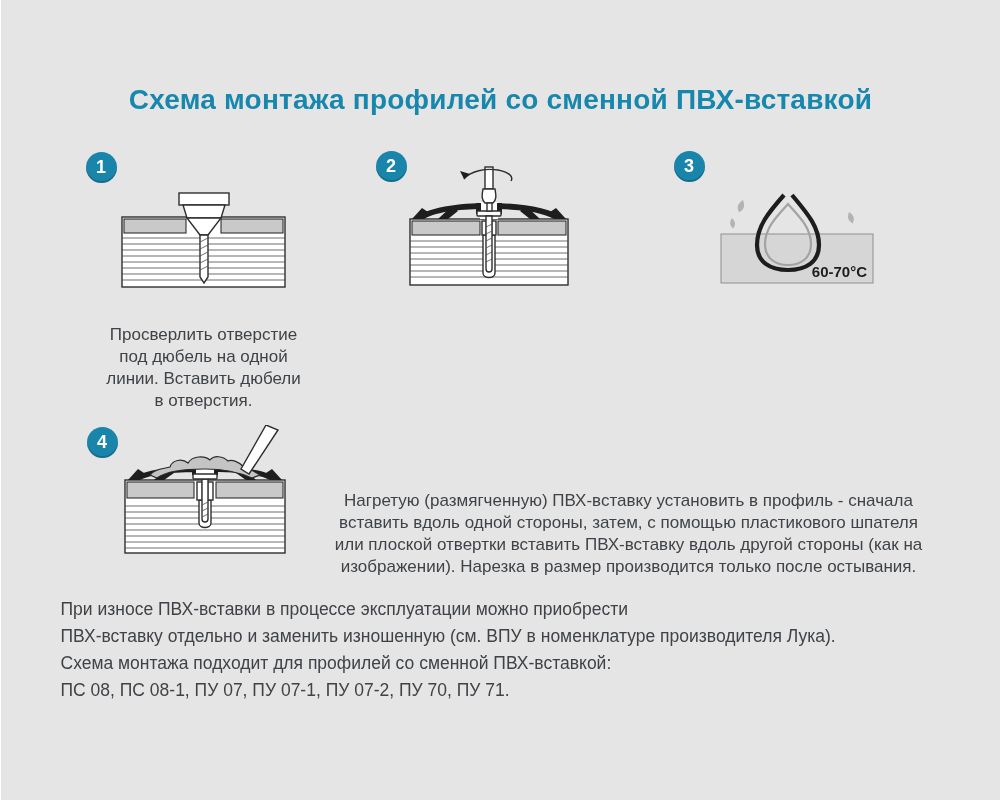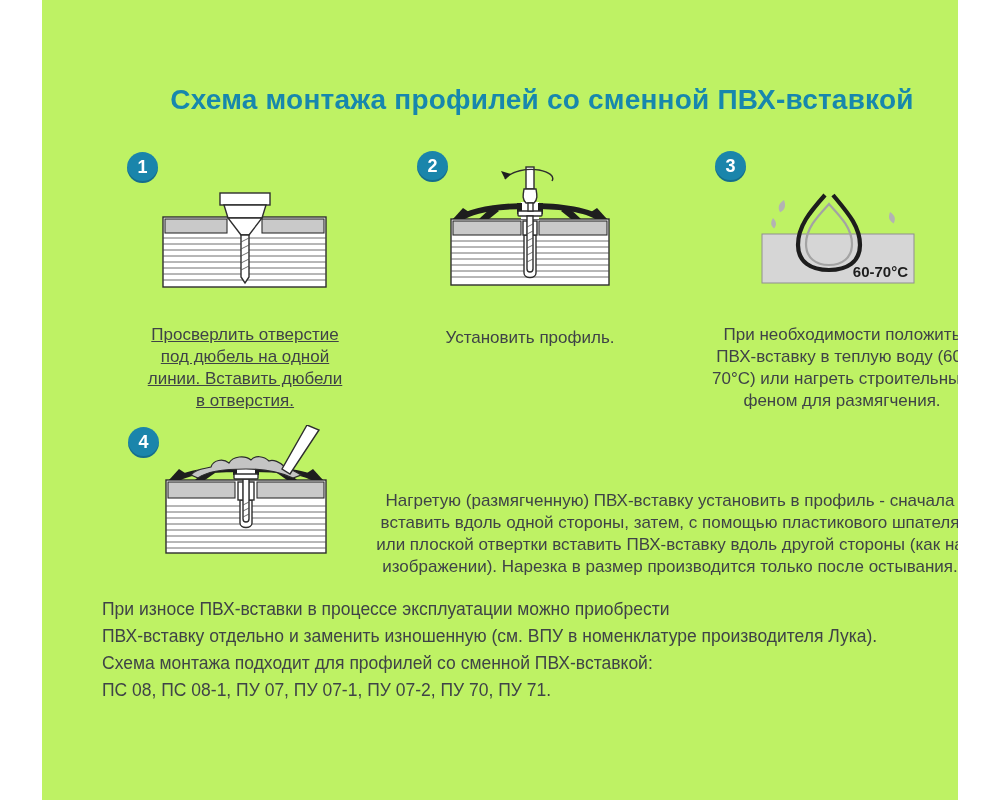--- a/index.html
+++ b/index.html
@@ -1,25 +1,24 @@
 <!DOCTYPE html>
 <html lang="ru"><head>
 <meta charset="utf-8">
 <style>
   html, body { margin: 0; padding: 0; background: #ffffff; }
   .canvas {
     position: relative;
-    width: 896px;
+    width: 999px;
     height: 800px;
     margin: 0 auto;
-    background: #bef264;
+    background: #e5e5e5;
     font-family: "Liberation Sans", sans-serif;
     color: #3f4347;
     overflow: hidden;
-    padding-left: 20px;
   }
   .title {
     position: absolute;
     left: 0; top: 84px;
     width: 1000px;
     text-align: center;
     font-size: 28px;
     font-weight: 700;
     color: #1787ad;
     letter-spacing: 0.2px;
@@ -47,21 +46,21 @@
   #illus-3 { left: 712px; top: 188px; width: 170px; height: 100px; }
   #illus-4 { left: 121px; top: 425px; width: 166px; height: 130px; }
   .caption {
     position: absolute;
     text-align: center;
     white-space: pre-line;
     font-size: 17px;
     line-height: 22px;
     color: #3f4347;
   }
-  #caption-1 { left: 93px;  top: 324px; width: 220px; text-decoration: underline; }
+  #caption-1 { left: 93px;  top: 324px; width: 220px; }
   #caption-2 { left: 368px; top: 327px; width: 240px; }
   #caption-3 { left: 650px; top: 324px; width: 300px; }
   #caption-4 { left: 313px; top: 490px; width: 630px; }
   .footer-text {
     position: absolute;
     left: 60px; top: 596px;
     width: 880px;
     text-align: left;
     white-space: pre-line;
     font-size: 17.5px;
@@ -221,25 +220,20 @@
     </g>
     <g>
       <polygon class="outline" points="144,0 156,5 127,49 119,44"></polygon>
     </g>
   </svg>
 
   <div class="caption" id="caption-1">Просверлить отверстие
 под дюбель на одной
 линии. Вставить дюбели
 в отверстия.</div>
-  <div class="caption" id="caption-2">Установить профиль.</div>
-  <div class="caption" id="caption-3">При необходимости положить
-ПВХ-вставку в теплую воду (60-
-70°C) или нагреть строительным
-феном для размягчения.</div>
   <div class="caption" id="caption-4">Нагретую (размягченную) ПВХ-вставку установить в профиль - сначала
 вставить вдоль одной стороны, затем, с помощью пластикового шпателя
 или плоской отвертки вставить ПВХ-вставку вдоль другой стороны (как на
 изображении). Нарезка в размер производится только после остывания.</div>
 
   <div class="footer-text">При износе ПВХ-вставки в процессе эксплуатации можно приобрести
 ПВХ-вставку отдельно и заменить изношенную (см. ВПУ в номенклатуре производителя Лука).
 Схема монтажа подходит для профилей со сменной ПВХ-вставкой:
 ПС 08, ПС 08-1, ПУ 07, ПУ 07-1, ПУ 07-2, ПУ 70, ПУ 71.</div>
 

